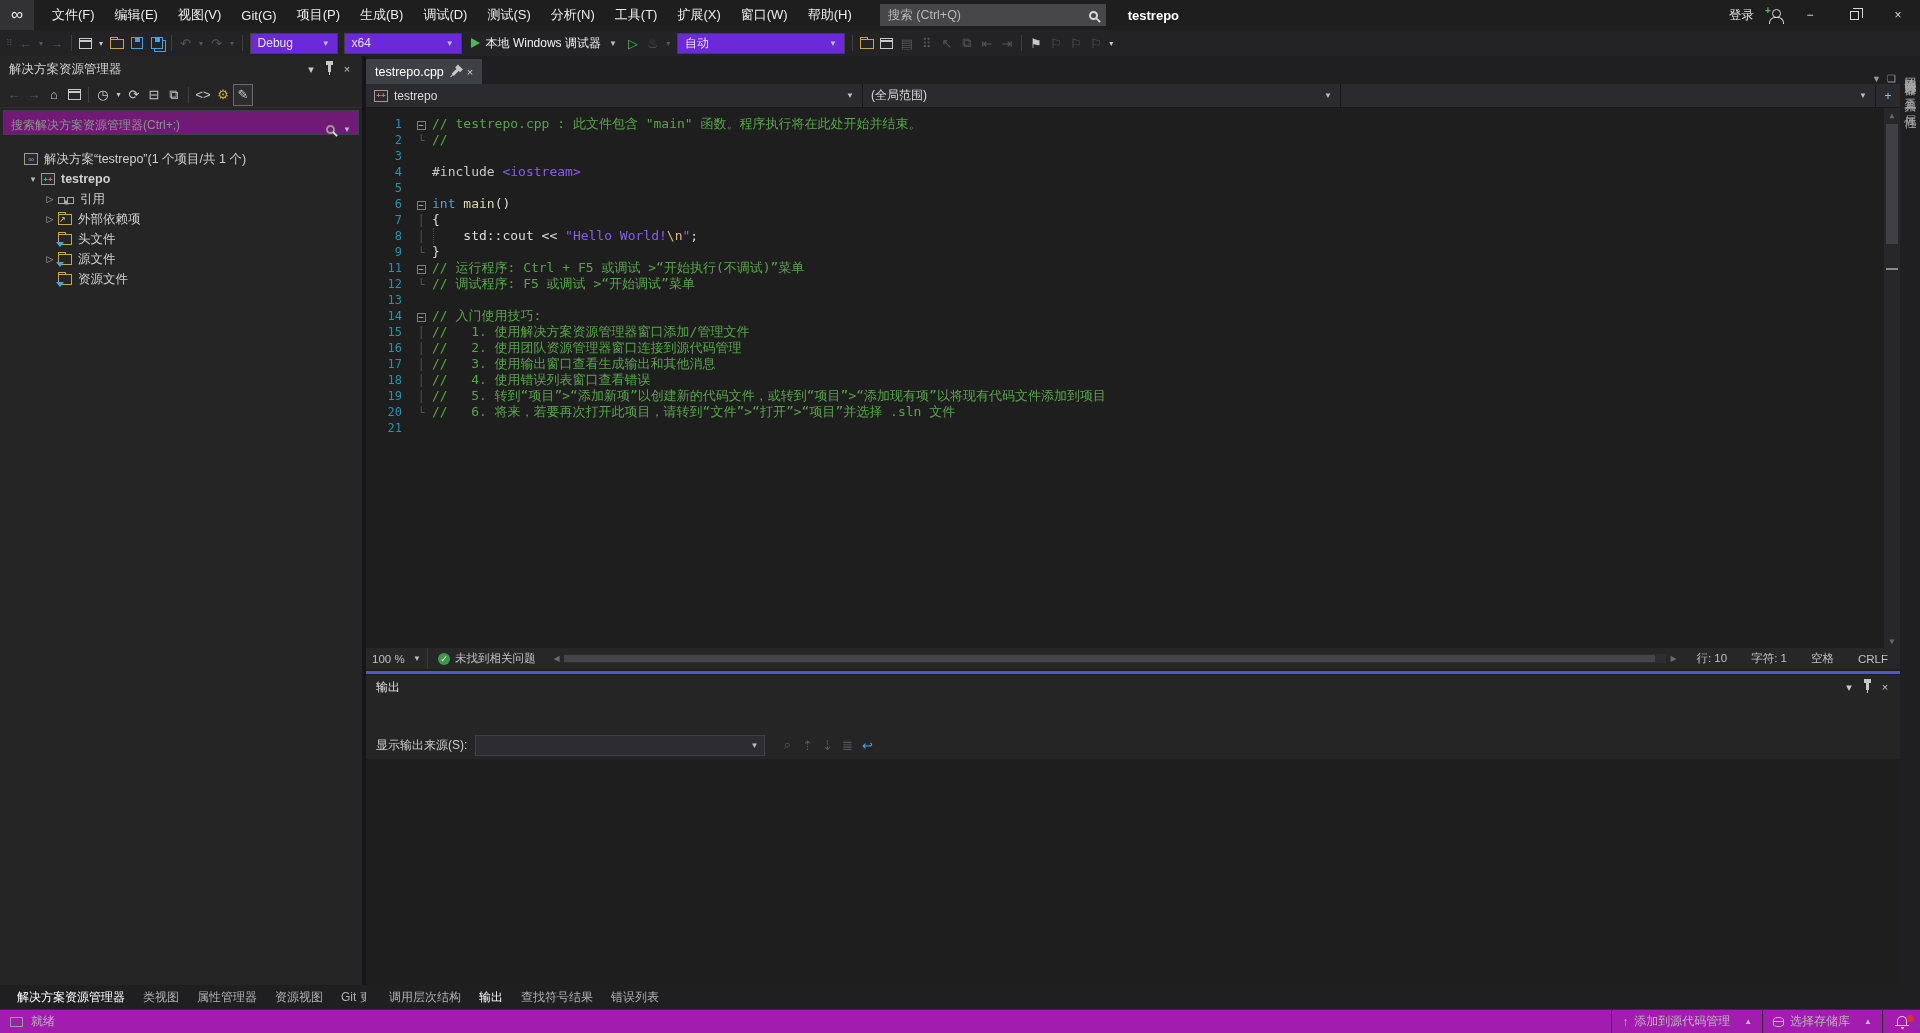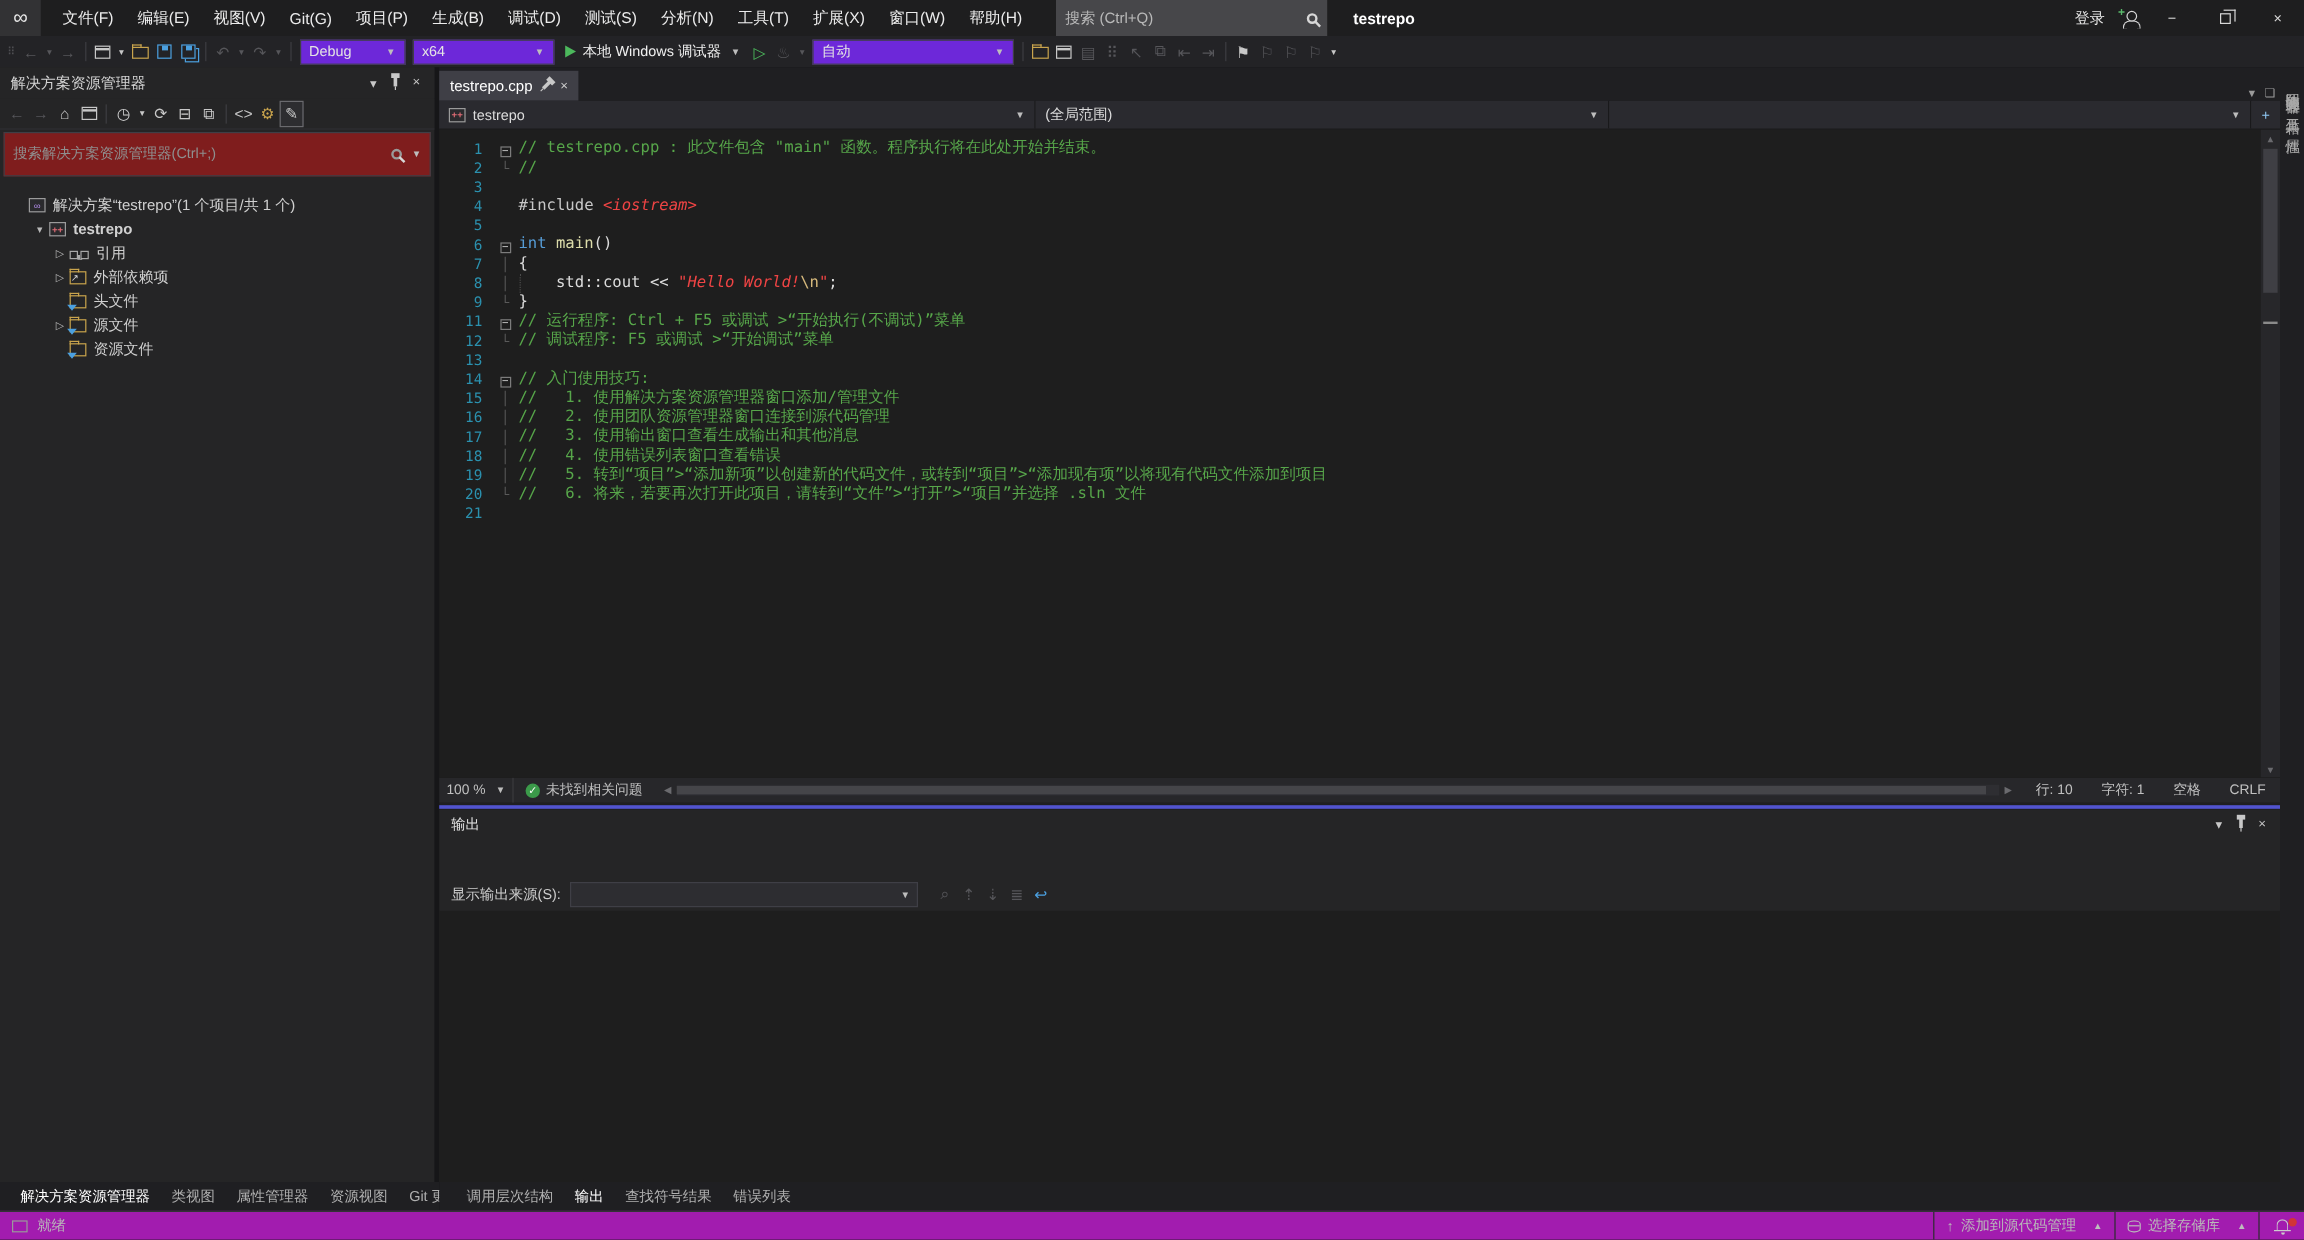--- a/index.html
+++ b/index.html
@@ -8,21 +8,21 @@
 
   
   #titlebar { position:absolute; left:0; top:0; width:1920px; height:30px;
     background:#1e1e1f; display:flex; align-items:center; }
   #vs-logo { width:34px; height:30px; display:flex; align-items:center; justify-content:center;
     color:#e8e8e8; font-size:17px; background:#323234; }
   #menubar { display:flex; align-items:center; height:100%; margin-left:8px; }
   .menu-item { padding:0 10px; height:100%; display:flex; align-items:center;
     color:#ececec; font-size:13px; cursor:default; }
   #qsearch { width:226px; height:22px; background:#47474a; display:flex; align-items:center;
-    padding:16px 8px; margin-left:18px; color:#b9b9b9; font-size:12.5px; }
+    padding:6px 8px; margin-left:18px; color:#b9b9b9; font-size:12.5px; }
   #qsearch .sp { flex:1; }
   #win-title { margin-left:22px; color:#ffffff; font-weight:bold; font-size:13px; }
   #tb-right { margin-left:auto; display:flex; align-items:center; height:100%; }
   #signin { color:#e8e8e8; font-size:12.5px; margin-right:8px; }
   .winbtn { width:44px; height:30px; display:flex; align-items:center; justify-content:center; color:#d8d8d8; }
   .k-mag { width:9px; height:9px; border:2px solid #d8d8d8; border-radius:50%; position:relative; display:inline-block; }
   .k-mag::after { content:""; position:absolute; width:6px; height:2px; background:#d8d8d8;
     transform:rotate(45deg); right:-5px; bottom:-3px; }
   .k-person { width:14px; height:13px; position:relative; display:inline-block; margin:0 6px; }
   .k-person::before { content:""; position:absolute; left:4px; top:0; width:7px; height:7px;
@@ -70,22 +70,22 @@
   #bottom-tabs { position:absolute; left:366px; bottom:0; right:0; height:24px; display:flex; align-items:center; padding-left:14px; background:#1f1f22; }
   .ptab { padding:3px 9px; color:#b0b0b0; font-size:12px; white-space:nowrap; }
   .ptab.active { color:#ffffff; }
   #right-region { position:absolute; left:366px; top:0; right:20px; height:929px; display:flex; flex-direction:column; }
 
   
   #se-header { height:26px; display:flex; align-items:center; padding:0 6px 0 9px; background:#252526; color:#d4d4d4; font-size:12.5px; }
   #se-header .sp { flex:1; }
   .hicon { width:18px; height:18px; display:inline-flex; align-items:center; justify-content:center; color:#c8c8c8; font-size:11px; }
   #se-toolbar { height:26px; display:flex; align-items:center; padding:0 4px; background:#252526; border-bottom:1px solid #2f2f32; }
-  #se-search { height:37px; margin:2px 3px; background:#7f1d1d; border:1px solid #3f3f46;
-    display:flex; align-items:center; padding:0 7px; color:#8f8f8f; }
+  #se-search { height:25px; margin:2px 3px; background:#701a75; border:1px solid #3f3f46;
+    display:flex; align-items:flex-end; padding:0 7px; color:#8f8f8f; }
   #se-search .sp { flex:1; }
   #se-tree { flex:1; padding-top:12px; overflow:hidden; }
   .trow { height:20px; display:flex; align-items:center; color:#d0d0d0; font-size:12.5px; white-space:nowrap; }
   .texp { width:16px; text-align:center; color:#b8b8b8; font-size:9px; flex:none; }
   .ticon { margin-right:6px; flex:none; position:relative; }
   .t-box { width:14px; height:12px; border:1px solid #9b9b9b; display:flex; align-items:center;
     justify-content:center; font-size:8px; background:#2a2a2d; }
   .t-refs { width:16px; height:10px; display:inline-block; position:relative; }
   .t-refs::before { content:""; position:absolute; left:0; top:3px; width:5px; height:5px; border:1px solid #a8a8a8; }
   .t-refs::after { content:""; position:absolute; right:0; top:3px; width:5px; height:5px; border:1px solid #a8a8a8; box-shadow:-4px 2px 0 -1.5px #a8a8a8; }
@@ -113,21 +113,21 @@
   .lnum { width:46px; text-align:right; color:#2b91af; flex:none; padding-right:10px;
     font-size:12px; }
   .fold { width:18px; flex:none; color:#5a5a5a; font-size:11px; text-align:center; }
   .foldbox { display:inline-block; width:9px; height:9px; border:1px solid #7c7c7c; line-height:7px;
     font-size:9px; color:#c8c8c8; background:#1e1e1e; text-align:center; }
   .ctext { flex:1; position:relative; padding-left:2px; height:16px; line-height:16px; }
   .cline.cur .ctext { outline:1px solid #56565c; outline-offset:-1px; }
   .caret-bar { position:absolute; left:2px; top:1px; width:1px; height:14px; background:#e8e8e8; }
   .indent-guide { position:absolute; left:3px; top:0; height:16px; border-left:1px dotted #4c4c4c; }
   .tok-comment { color:#57a64a; } .tok-keyword { color:#569cd6; } .tok-function { color:#dcdcaa; }
-  .tok-plain { color:#dcdcdc; } .tok-string { color:#ef4444;font-style:italic; } .tok-escape { color:#d7ba7d; }
+  .tok-plain { color:#dcdcdc; } .tok-string { color:#8b5cf6; } .tok-escape { color:#d7ba7d; }
   .tok-directive { color:#c8c8c8; }
   #vscroll { position:absolute; right:0; top:0; bottom:0; width:16px; background:#27272a; }
   #vscroll .arr { position:absolute; left:0; width:16px; height:14px; color:#6a6a6e; font-size:8px;
     display:flex; align-items:center; justify-content:center; }
   #vscroll .thumb { position:absolute; left:2px; right:2px; top:16px; height:120px; background:#3f3f44; }
   #vscroll .mark { position:absolute; left:2px; right:2px; top:160px; height:2px; background:#8a8a8a; }
 
   #editor-status { height:21px; background:#27272a; display:flex; align-items:center; font-size:11.5px; color:#c0c0c0; }
   #zoom-combo { display:flex; align-items:center; width:62px; padding:0 6px; height:100%; border-right:1px solid #3a3a3e; }
   #zoom-combo .sp { flex:1; }

